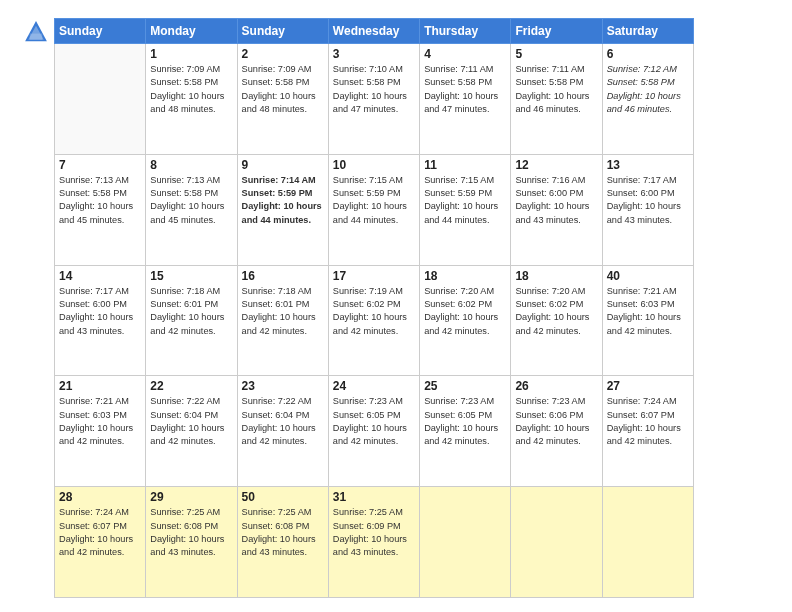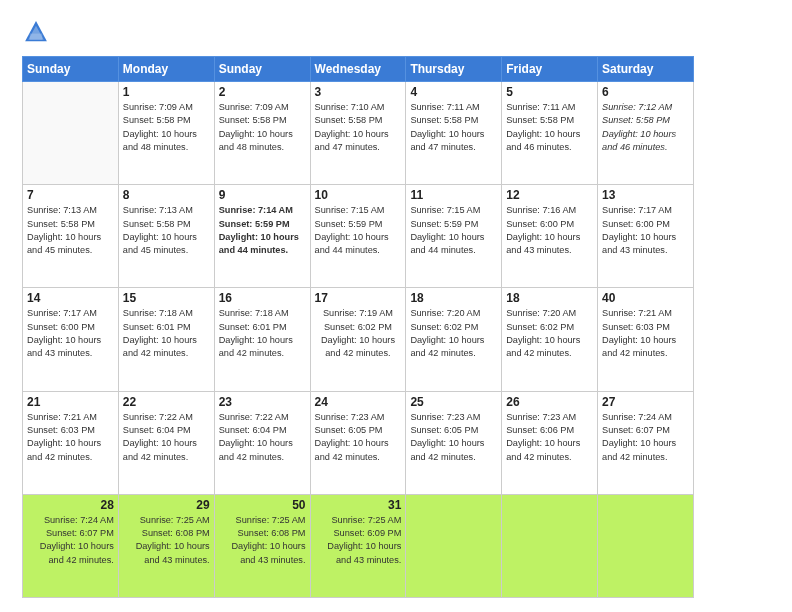--- a/index.html
+++ b/index.html
@@ -8,21 +8,20 @@
       background: #fff;
       width: 792px;
       height: 612px;
       overflow: hidden;
     }
     .page {
       width: 716px;
       height: 612px;
       padding: 18px 22px 14px 22px;
       display: flex;
-      flex-direction: column;
     }
     .header {
       display: flex;
       justify-content: space-between;
       align-items: flex-start;
       margin-bottom: 10px;
     }
     .logo {
       display: flex;
       align-items: center;
@@ -77,22 +76,21 @@
       padding: 3px 4px;
       font-size: 9.5px;
       color: #333;
       background: #fff;
       height: 88px;
     }
     .calendar td.empty {
       background: #f9f9f9;
     }
     .calendar td.last-row {
-      background: #bef264;
-      text-align: right;
+      background: #fef9c3;
     }
     .day-number {
       font-size: 12px;
       font-weight: bold;
       color: #222;
       display: block;
       margin-bottom: 2px;
     }
     .day-info {
       line-height: 1.45;
@@ -247,21 +245,21 @@
           </td>
           <td>
             <span class="day-number">16</span>
             <div class="day-info" style="white-space: pre-line;">Sunrise: 7:18 AM
 Sunset: 6:01 PM
 Daylight: 10 hours
 and 42 minutes.</div>
           </td>
           <td>
             <span class="day-number">17</span>
-            <div class="day-info" style="white-space: pre-line; text-align: center;">Sunrise: 7:19 AM
+            <div class="day-info" style="white-space: pre-line;">Sunrise: 7:19 AM
 Sunset: 6:02 PM
 Daylight: 10 hours
 and 42 minutes.</div>
           </td>
           <td>
             <span class="day-number">18</span>
             <div class="day-info" style="white-space: pre-line;">Sunrise: 7:20 AM
 Sunset: 6:02 PM
 Daylight: 10 hours
 and 42 minutes.</div>

